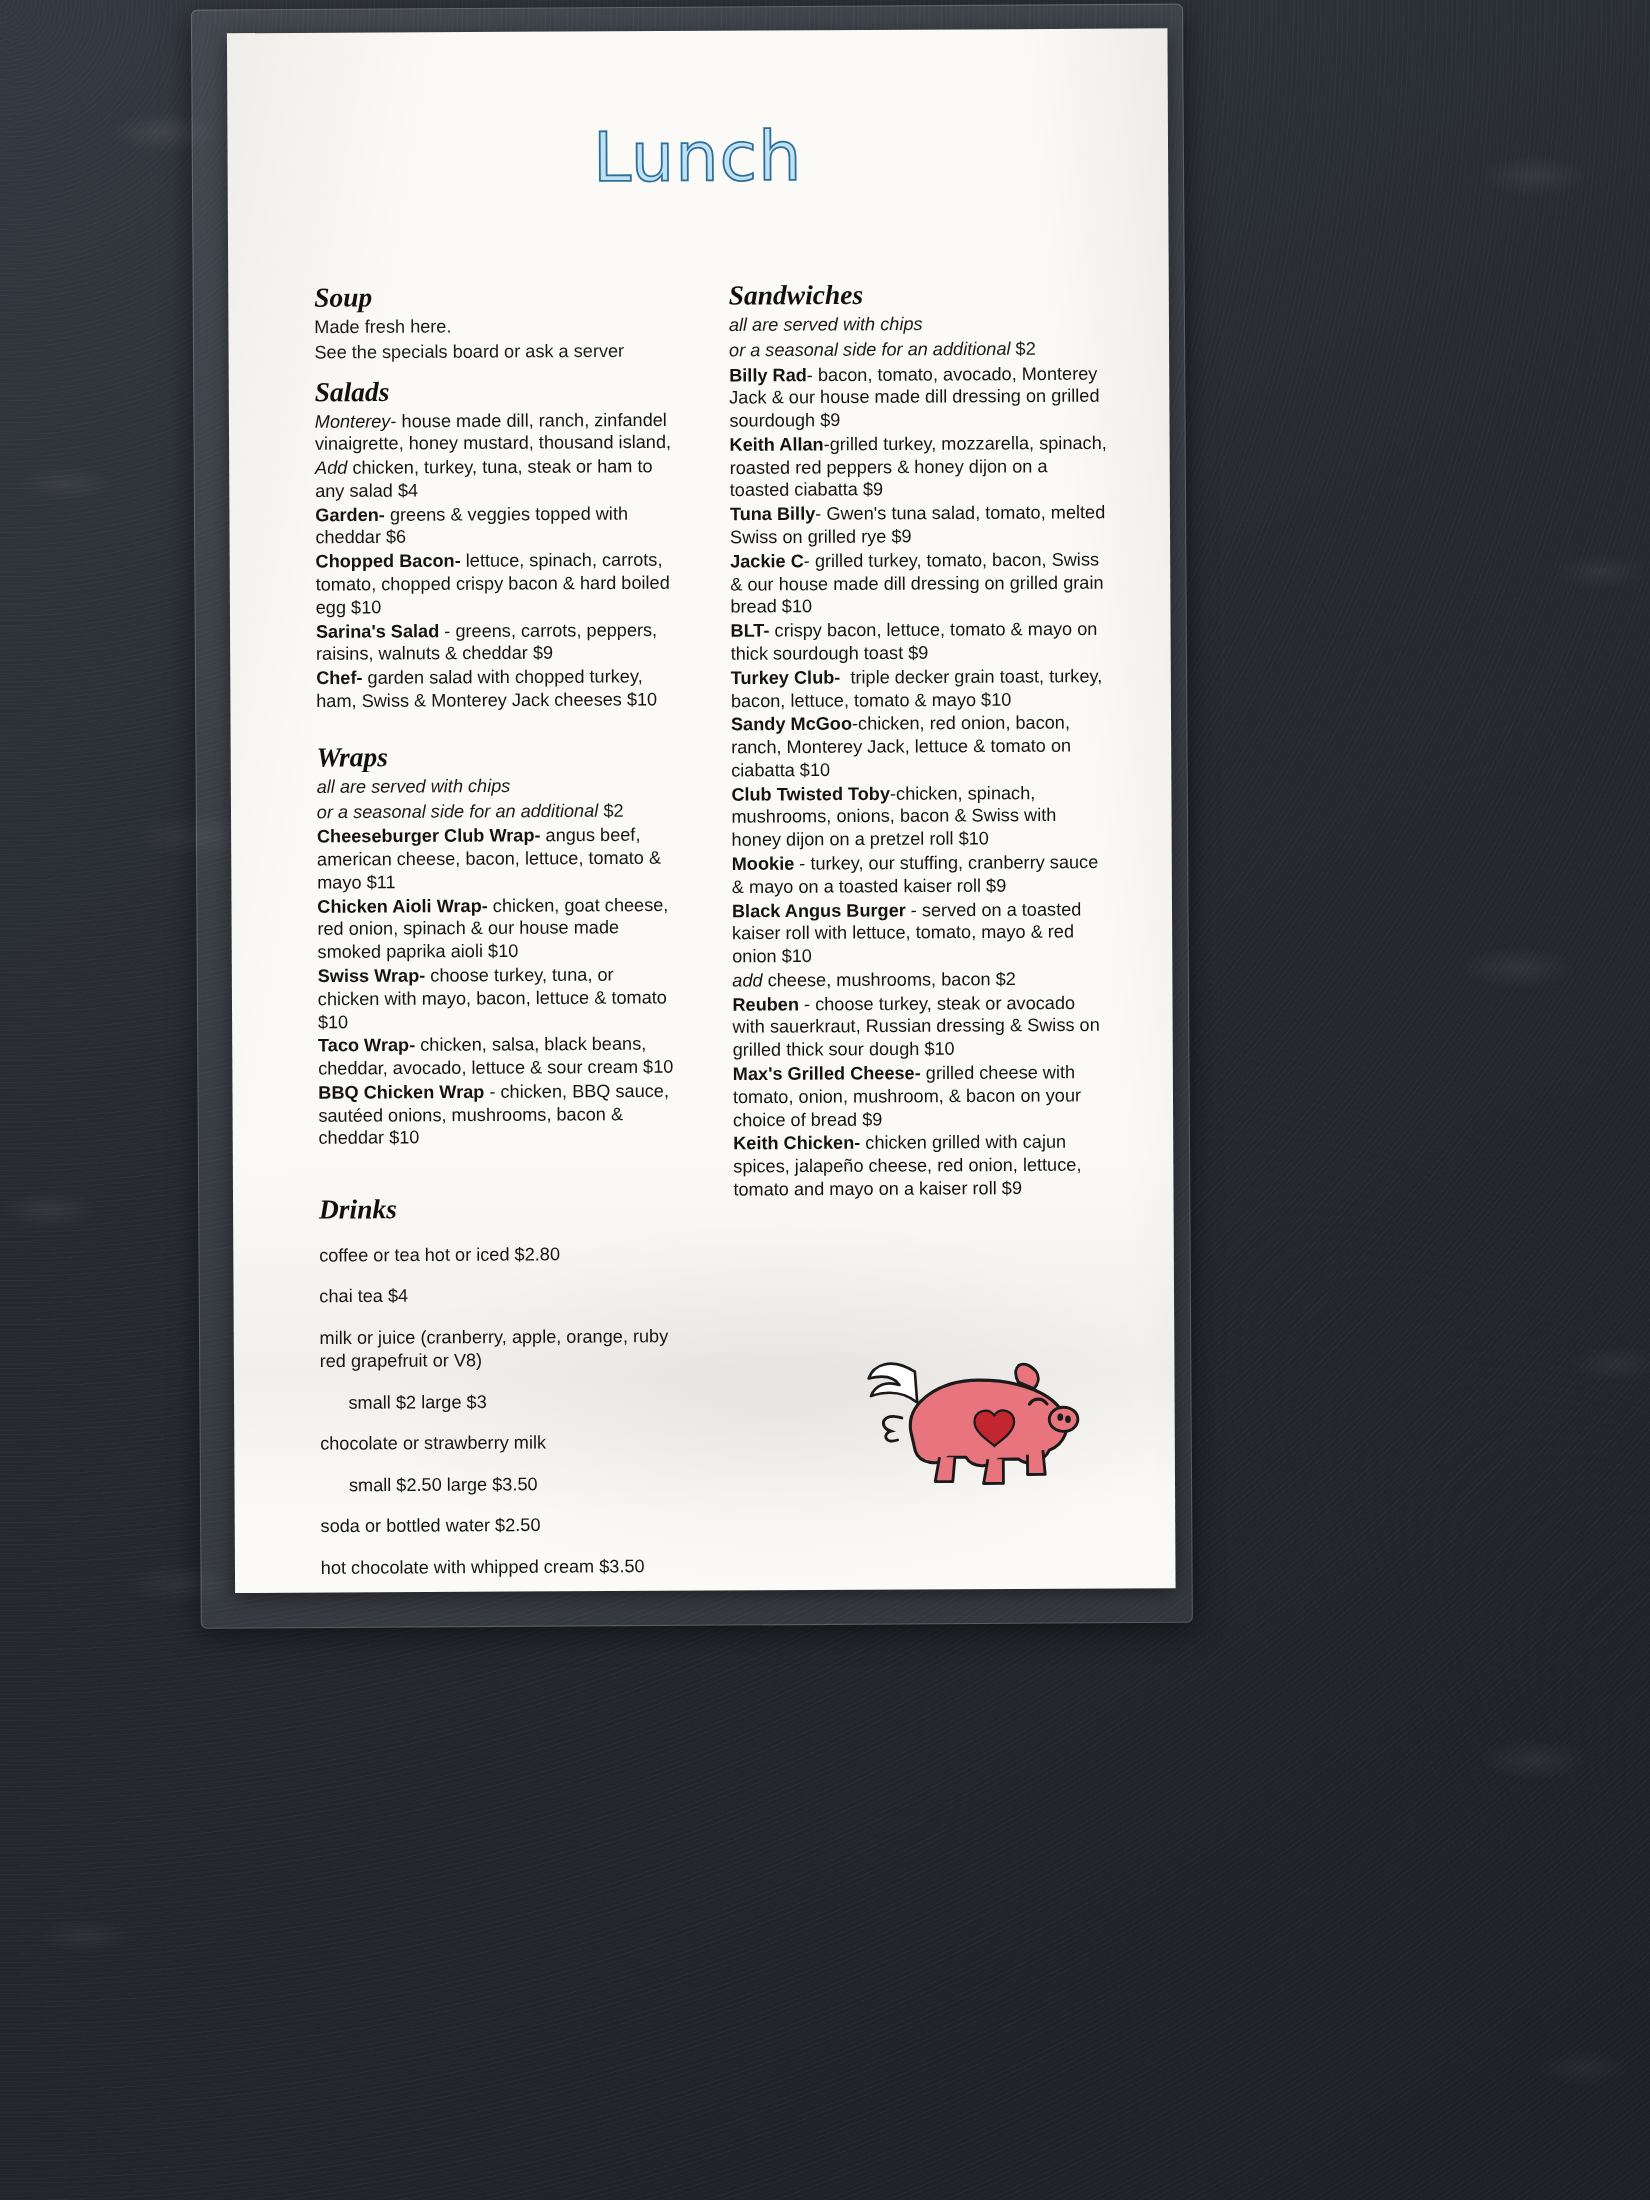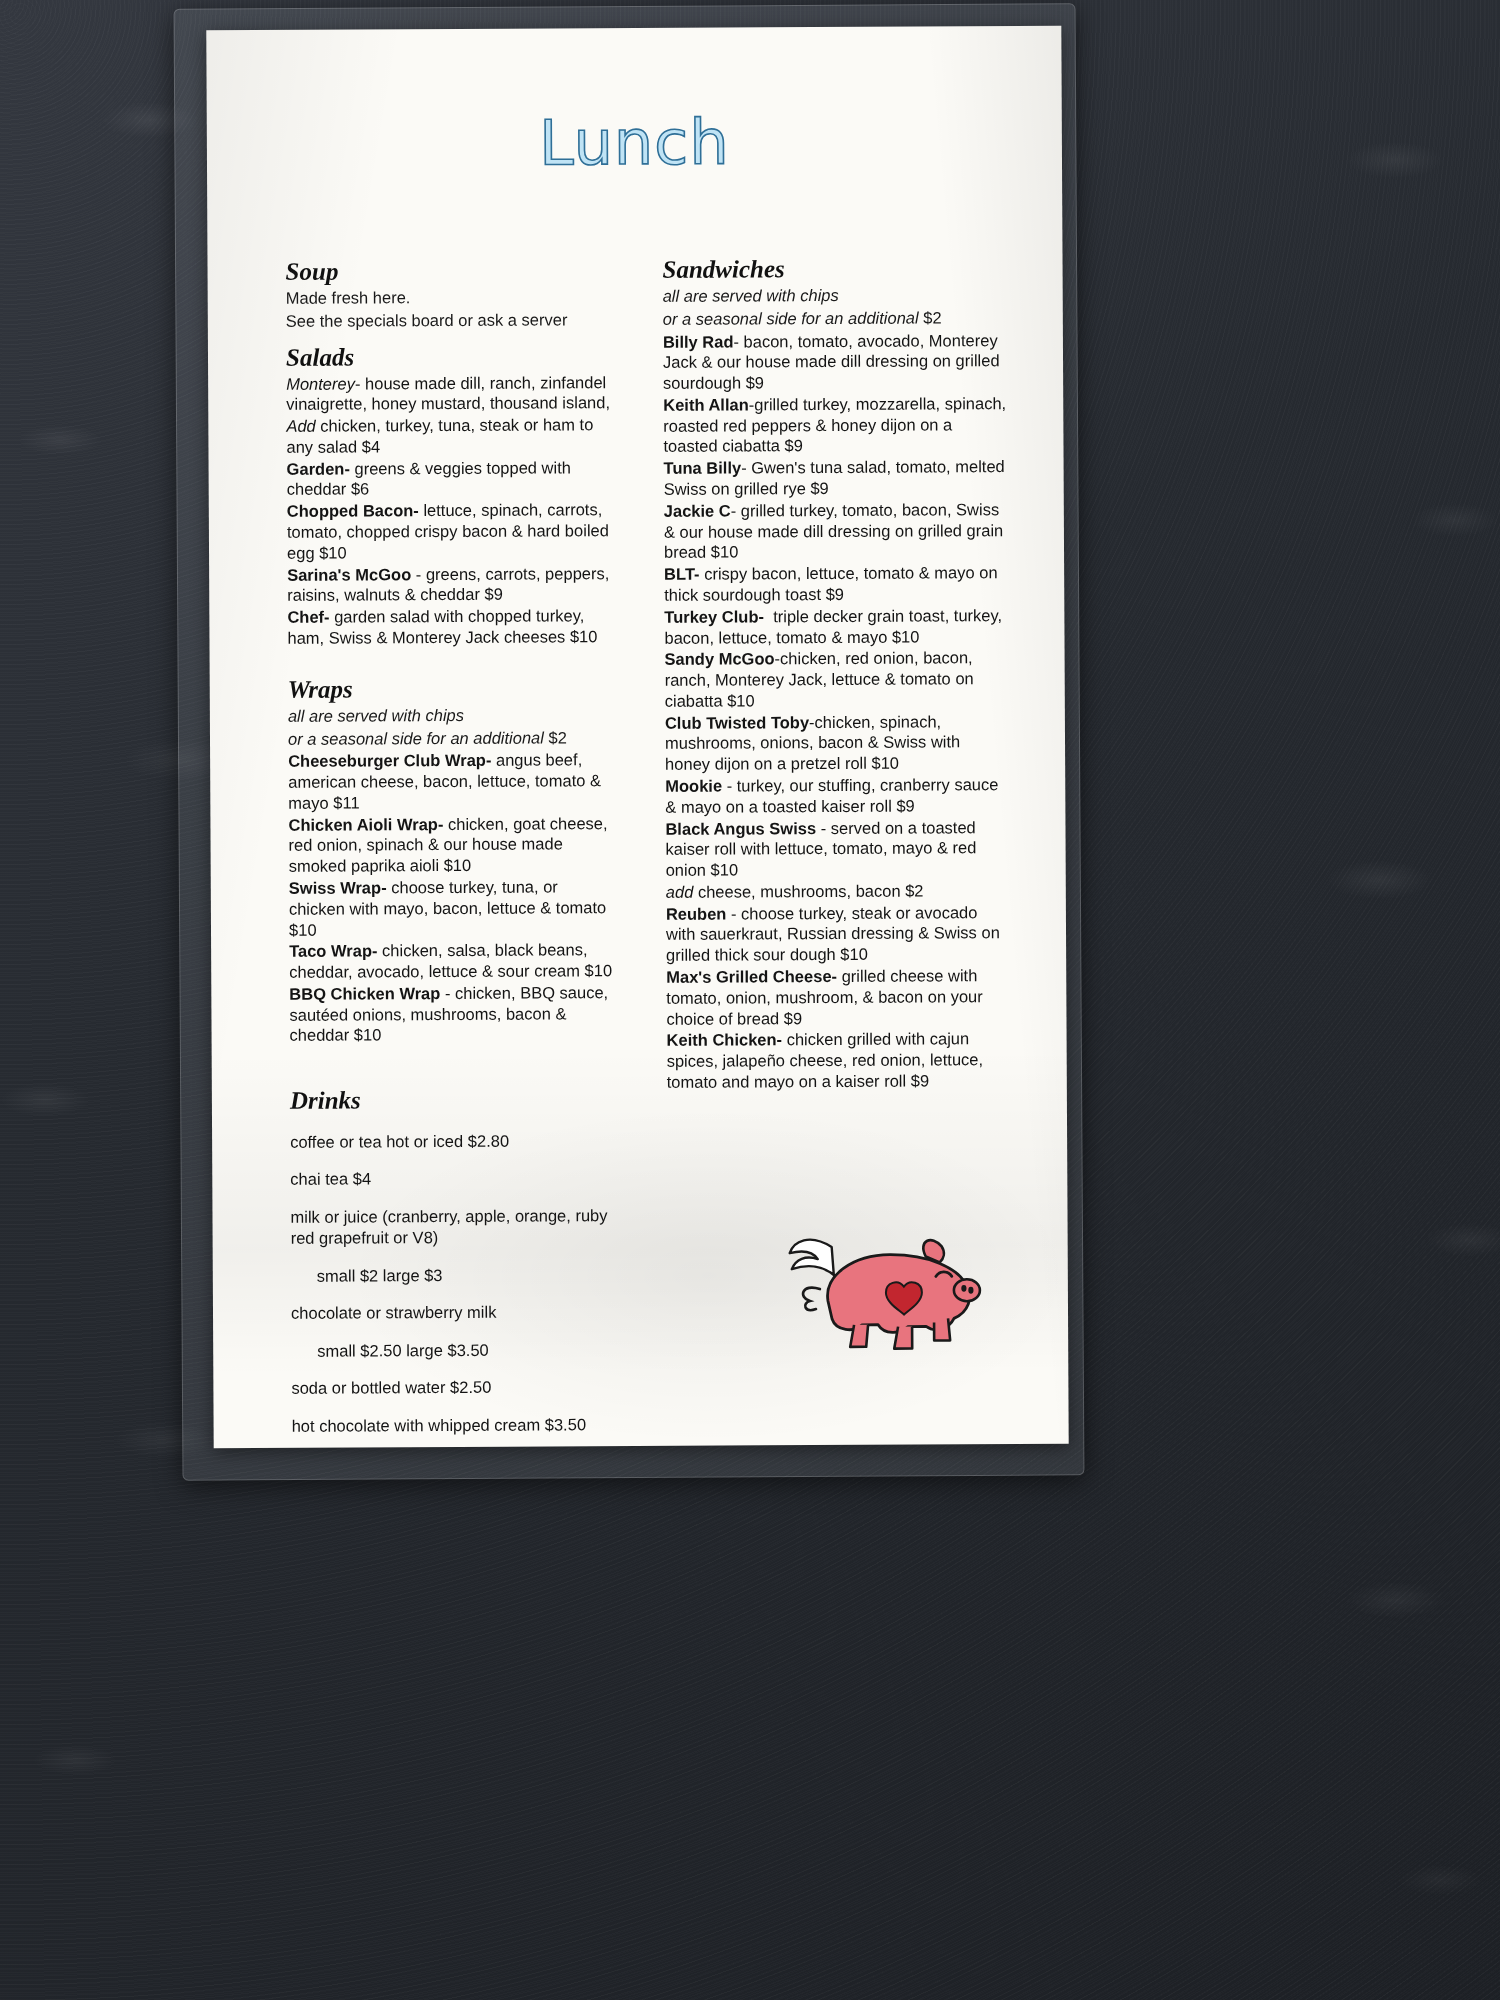--- a/index.html
+++ b/index.html
@@ -181,21 +181,21 @@
       <p class="item">
         <i>Add</i> <span>chicken, turkey, tuna, steak or ham to any salad $4</span>
       </p>
       <p class="item">
         <b>Garden-</b> <span>greens &amp; veggies topped with cheddar $6</span>
       </p>
       <p class="item">
         <b>Chopped Bacon-</b> <span>lettuce, spinach, carrots, tomato, chopped crispy bacon &amp; hard boiled egg $10</span>
       </p>
       <p class="item">
-        <b>Sarina's McGoo</b> <span>- greens, carrots, peppers, raisins, walnuts &amp; cheddar $9</span>
+        <b>Sarina's Salad</b> <span>- greens, carrots, peppers, raisins, walnuts &amp; cheddar $9</span>
       </p>
       <p class="item">
         <b>Chef-</b> <span>garden salad with chopped turkey, ham, Swiss &amp; Monterey Jack cheeses $10</span>
       </p>
 
       <div class="gap-md"></div>
 
       <h2 class="section">Wraps</h2>
       <p class="section-note ital">all are served with chips</p>
       <p class="section-note ital">
@@ -260,21 +260,21 @@
       <p class="item">
         <b>Sandy McGoo</b><span>-chicken, red onion, bacon, ranch, Monterey Jack, lettuce &amp; tomato on ciabatta $10</span>
       </p>
       <p class="item">
         <b>Club Twisted Toby</b><span>-chicken, spinach, mushrooms, onions, bacon &amp; Swiss with honey dijon on a pretzel roll $10</span>
       </p>
       <p class="item">
         <b>Mookie</b> <span>- turkey, our stuffing, cranberry sauce &amp; mayo on a toasted kaiser roll $9</span>
       </p>
       <p class="item">
-        <b>Black Angus Swiss</b> <span>- served on a toasted kaiser roll with lettuce, tomato, mayo &amp; red onion $10</span>
+        <b>Black Angus Burger</b> <span>- served on a toasted kaiser roll with lettuce, tomato, mayo &amp; red onion $10</span>
       </p>
       <p class="item">
         <i>add</i> <span>cheese, mushrooms, bacon $2</span>
       </p>
       <p class="item">
         <b>Reuben</b> <span>- choose turkey, steak or avocado with sauerkraut, Russian dressing &amp; Swiss on grilled thick sour dough $10</span>
       </p>
       <p class="item">
         <b>Max's Grilled Cheese-</b> <span>grilled cheese with tomato, onion, mushroom, &amp; bacon on your choice of bread $9</span>
       </p>

